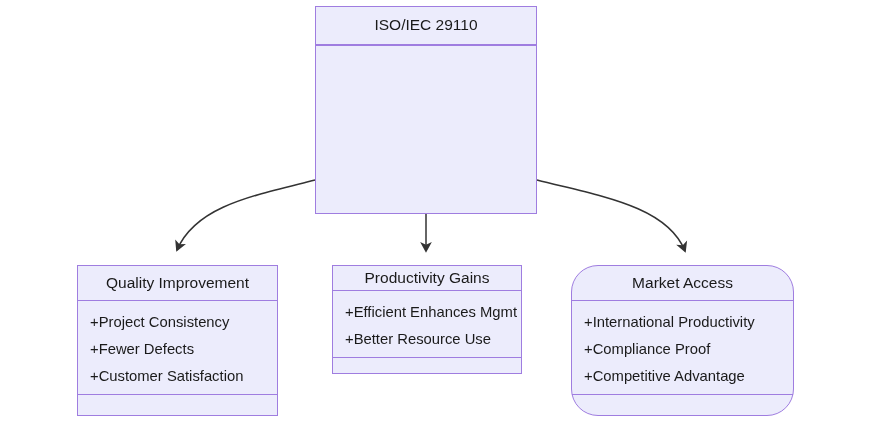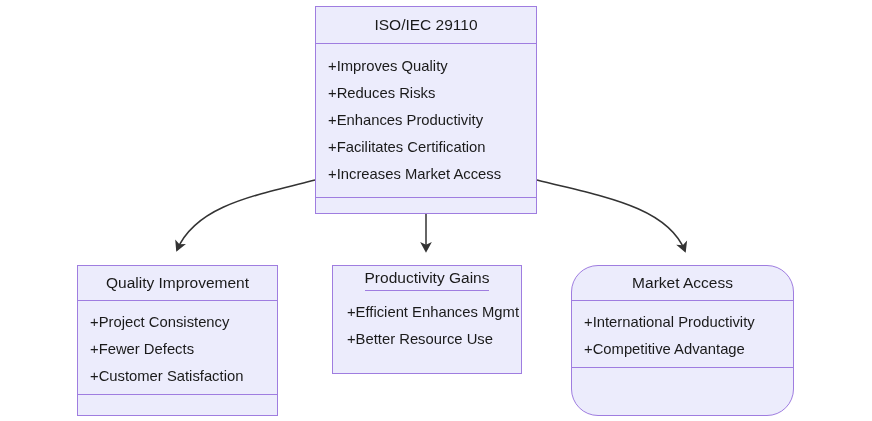--- a/index.html
+++ b/index.html
@@ -91,21 +91,20 @@
     left: 77px;
     top: 265px;
     width: 201px;
     height: 151px;
   }
   #node-productivity {
     left: 332px;
     top: 265px;
     width: 190px;
     height: 109px;
-    align-items: center;
   }
   #node-market {
     left: 571px;
     top: 265px;
     width: 223px;
     height: 151px;
     border-radius: 27px;
   }
   .leaf .uml-header { height: 35px; }
   .leaf .uml-compartment { padding-top: 8px; padding-bottom: 4px; }
@@ -124,27 +123,20 @@
 
     <path d="M 315 180 C 252 196 196 206 177 250" fill="none" stroke="#333333" stroke-width="1.5" marker-end="url(#arrowhead)"></path>
 
     <path d="M 426 214 L 426 251" fill="none" stroke="#333333" stroke-width="1.5" marker-end="url(#arrowhead)"></path>
 
     <path d="M 537 180 C 600 196 667 206 685 251" fill="none" stroke="#333333" stroke-width="1.5" marker-end="url(#arrowhead)"></path>
   </svg>
 
   <div class="uml-node" id="node-root">
     <div class="uml-header">ISO/IEC 29110</div>
-    <div class="uml-compartment">
-      <div class="uml-attr">+Improves Quality</div>
-      <div class="uml-attr">+Reduces Risks</div>
-      <div class="uml-attr">+Enhances Productivity</div>
-      <div class="uml-attr">+Facilitates Certification</div>
-      <div class="uml-attr">+Increases Market Access</div>
-    </div>
     <div class="uml-methods"></div>
   </div>
 
   <div class="uml-node leaf" id="node-quality">
     <div class="uml-header">Quality Improvement</div>
     <div class="uml-compartment">
       <div class="uml-attr">+Project Consistency</div>
       <div class="uml-attr">+Fewer Defects</div>
       <div class="uml-attr">+Customer Satisfaction</div>
     </div>
@@ -157,18 +149,19 @@
       <div class="uml-attr">+Efficient Enhances Mgmt</div>
       <div class="uml-attr">+Better Resource Use</div>
     </div>
     <div class="uml-methods"></div>
   </div>
 
   <div class="uml-node leaf" id="node-market">
     <div class="uml-header">Market Access</div>
     <div class="uml-compartment">
       <div class="uml-attr">+International Productivity</div>
+      <div class="uml-attr">+Compliance Proof</div>
       <div class="uml-attr">+Competitive Advantage</div>
     </div>
     <div class="uml-methods"></div>
   </div>
 
 </div>
 
 </body></html>

